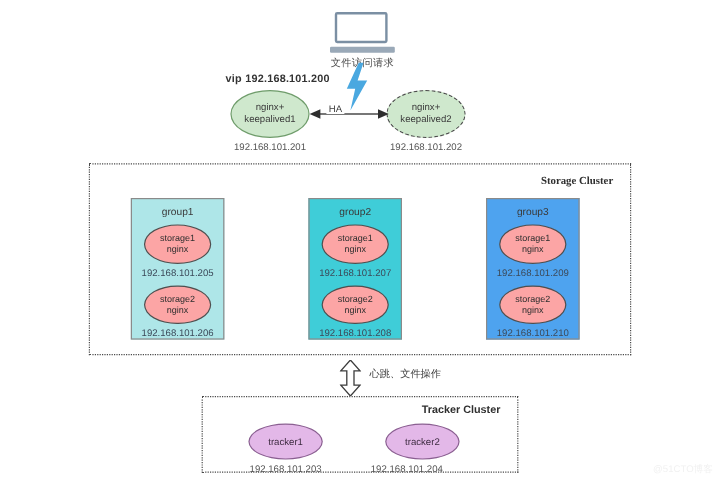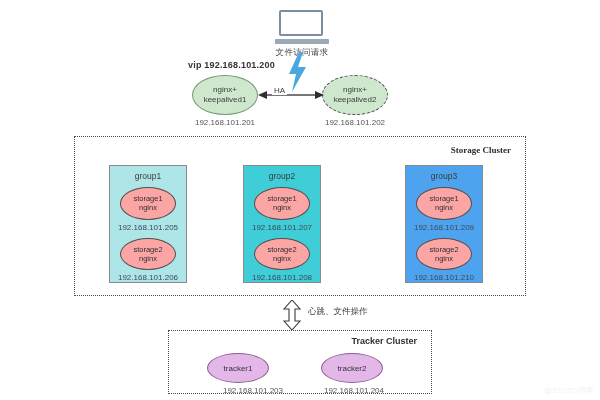--- a/index.html
+++ b/index.html
@@ -106,21 +106,21 @@
     white-space:nowrap;
     margin-left:47px;
   }
   .tracker-ell{
     position:absolute;top:22px;width:62px;height:30px;border-radius:50%;
     background:#e3b8e8;border:1.2px solid #8a5f91;
     display:flex;align-items:center;justify-content:center;
     font-size:8px;color:#3d2b40;box-sizing:border-box;
   }
   .tracker-ip{
-    position:absolute;top:55px;width:90px;text-align:right;
+    position:absolute;top:55px;width:90px;text-align:center;
     font-size:8px;color:#555555;white-space:nowrap;
   }
 
   
   #watermark{
     right:6px;bottom:4px;font-size:8px;color:#f1f1f1;white-space:nowrap;
   }
 </style>
 </head>
 <body>
@@ -178,21 +178,21 @@
       <div class="storage-ip">192.168.101.205</div>
       <div class="storage-ell">
         <div>
           <div>storage2</div>
           <div>nginx</div>
         </div>
       </div>
       <div class="storage-ip">192.168.101.206</div>
     </div>
 
-    <div class="group-box" id="group2" style="left:168px;background:#3fcdd8;">
+    <div class="group-box" id="group2" style="left:182px;background:#3fcdd8;">
       <div class="group-title">group2</div>
       <div class="storage-ell">
         <div>
           <div>storage1</div>
           <div>nginx</div>
         </div>
       </div>
       <div class="storage-ip">192.168.101.207</div>
       <div class="storage-ell">
         <div>

